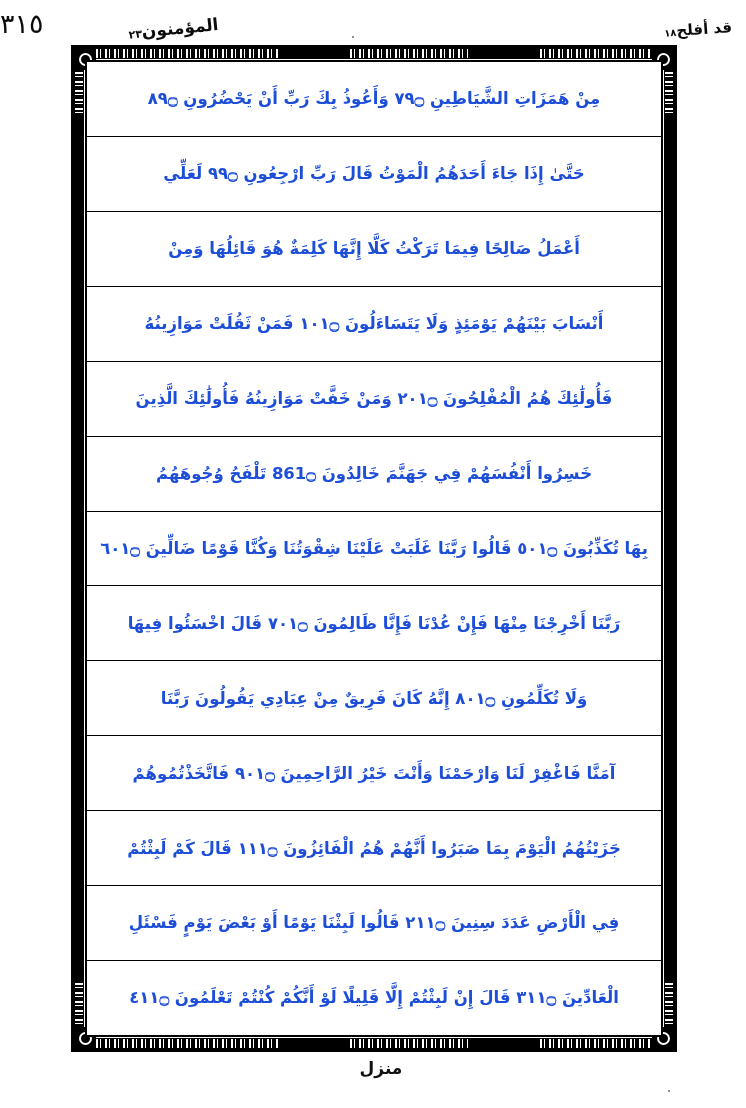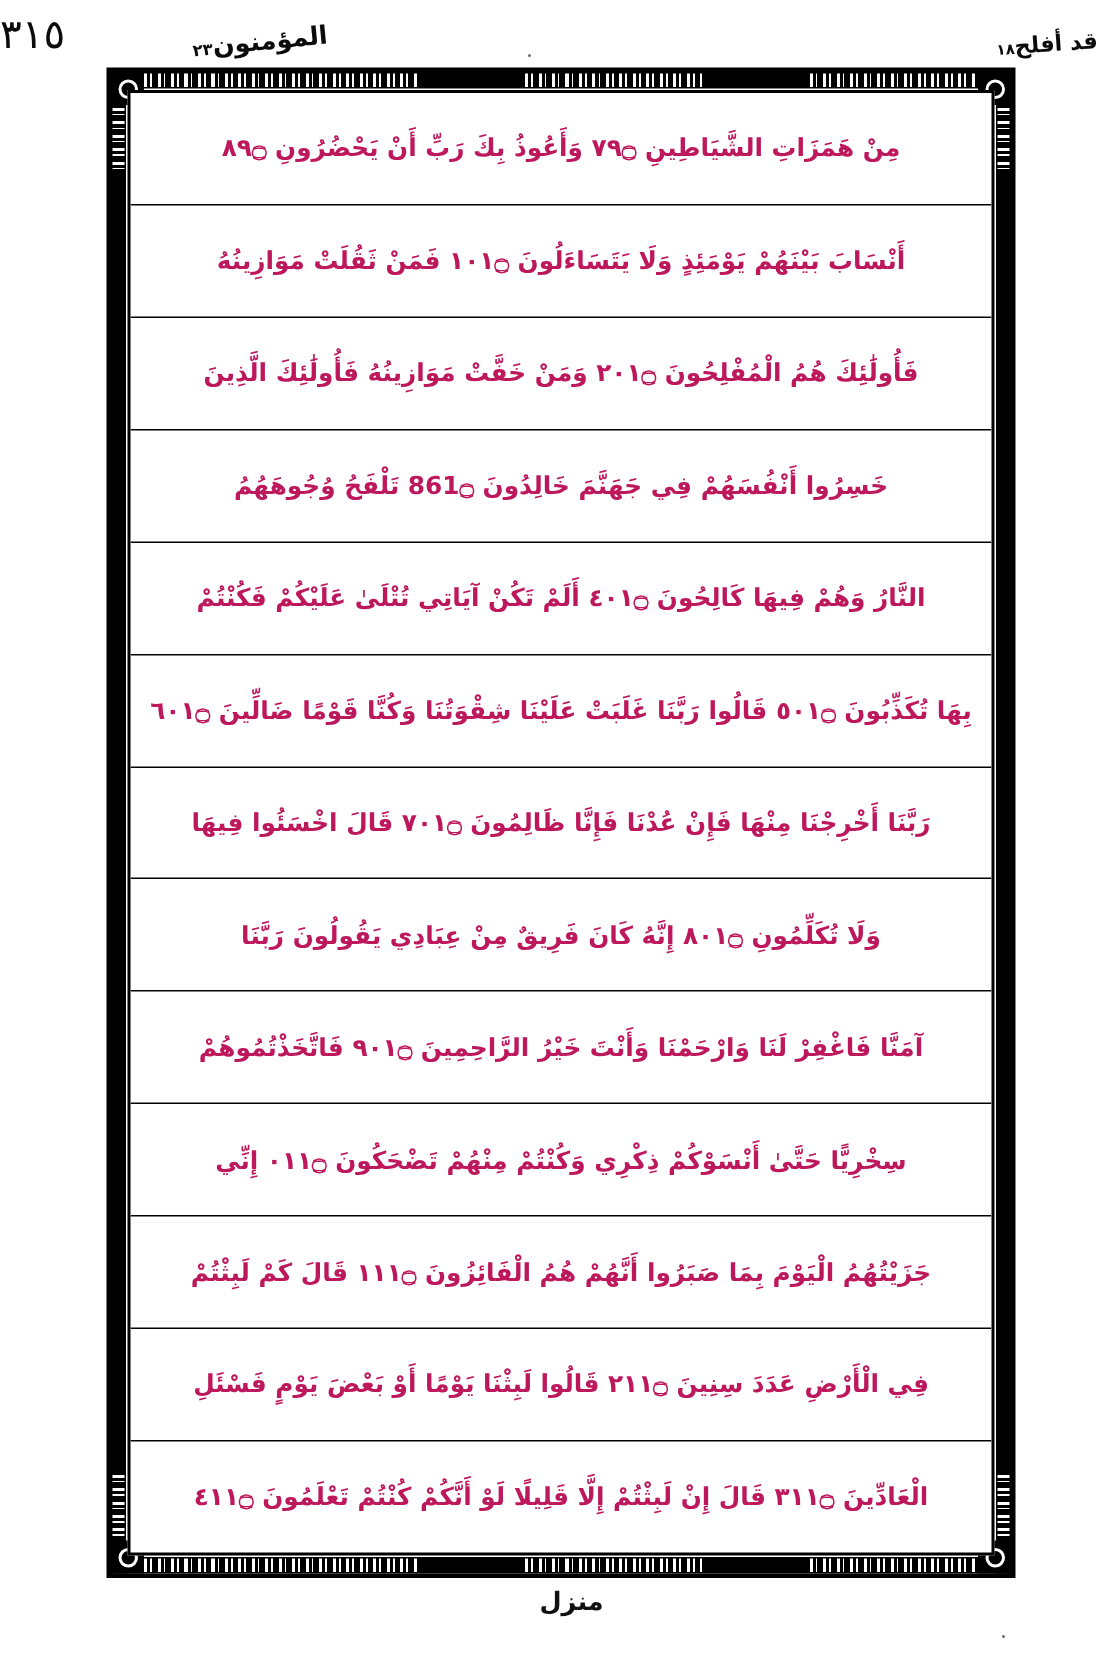--- a/index.html
+++ b/index.html
@@ -145,21 +145,21 @@
     direction:rtl;
     unicode-bidi:bidi-override;
     width:100%;
     text-align:center;
     padding:0 1px;
     box-sizing:border-box;
     font-family:"DejaVu Sans","Liberation Sans",sans-serif;
     font-size:20px;
     line-height:1.05;
     font-weight:600;
-    color:#be185d;
+    color:#1d4ed8;
     white-space:nowrap;
     letter-spacing:-0.2px;
     transform:scaleX(1);
   }
   .ayah-text.fit-sm{font-size:16.5px;}
 
   
   .footer{
     position:absolute;
     left:16px;right:0;top:1058px;
@@ -214,45 +214,45 @@
     <div class="corner tr"></div>
     <div class="corner bl"></div>
     <div class="corner br"></div>
 
     <div class="frame-inner">
       <div class="lines" id="lines-container">
           <div class="ayah-line">
             <div class="ayah-text fit-sm">مِنْ هَمَزَاتِ الشَّيَاطِينِ ۝٩٧ وَأَعُوذُ بِكَ رَبِّ أَنْ يَحْضُرُونِ ۝٩٨</div>
           </div>
           <div class="ayah-line">
+            <div class="ayah-text fit-sm">حَتَّىٰ إِذَا جَاءَ أَحَدَهُمُ الْمَوْتُ قَالَ رَبِّ ارْجِعُونِ ۝٩٩ لَعَلِّي</div>
+          </div>
+          <div class="ayah-line">
+            <div class="ayah-text fit-sm">أَعْمَلُ صَالِحًا فِيمَا تَرَكْتُ كَلَّا إِنَّهَا كَلِمَةٌ هُوَ قَائِلُهَا وَمِنْ</div>
+          </div>
+          <div class="ayah-line">
             <div class="ayah-text fit-sm">أَنْسَابَ بَيْنَهُمْ يَوْمَئِذٍ وَلَا يَتَسَاءَلُونَ ۝١٠١ فَمَنْ ثَقُلَتْ مَوَازِينُهُ</div>
           </div>
           <div class="ayah-line">
             <div class="ayah-text fit-sm">فَأُولَٰئِكَ هُمُ الْمُفْلِحُونَ ۝١٠٢ وَمَنْ خَفَّتْ مَوَازِينُهُ فَأُولَٰئِكَ الَّذِينَ</div>
           </div>
           <div class="ayah-line">
             <div class="ayah-text fit-sm">خَسِرُوا أَنْفُسَهُمْ فِي جَهَنَّمَ خَالِدُونَ ۝168 تَلْفَحُ وُجُوهَهُمُ</div>
           </div>
           <div class="ayah-line">
-            <div class="ayah-text fit-sm">النَّارُ وَهُمْ فِيهَا كَالِحُونَ ۝١٠٤ أَلَمْ تَكُنْ آيَاتِي تُتْلَىٰ عَلَيْكُمْ فَكُنْتُمْ</div>
-          </div>
-          <div class="ayah-line">
             <div class="ayah-text fit-sm">بِهَا تُكَذِّبُونَ ۝١٠٥ قَالُوا رَبَّنَا غَلَبَتْ عَلَيْنَا شِقْوَتُنَا وَكُنَّا قَوْمًا ضَالِّينَ ۝١٠٦</div>
           </div>
           <div class="ayah-line">
             <div class="ayah-text fit-sm">رَبَّنَا أَخْرِجْنَا مِنْهَا فَإِنْ عُدْنَا فَإِنَّا ظَالِمُونَ ۝١٠٧ قَالَ اخْسَئُوا فِيهَا</div>
           </div>
           <div class="ayah-line">
             <div class="ayah-text fit-sm">وَلَا تُكَلِّمُونِ ۝١٠٨ إِنَّهُ كَانَ فَرِيقٌ مِنْ عِبَادِي يَقُولُونَ رَبَّنَا</div>
           </div>
           <div class="ayah-line">
             <div class="ayah-text fit-sm">آمَنَّا فَاغْفِرْ لَنَا وَارْحَمْنَا وَأَنْتَ خَيْرُ الرَّاحِمِينَ ۝١٠٩ فَاتَّخَذْتُمُوهُمْ</div>
-          </div>
-          <div class="ayah-line">
-            <div class="ayah-text fit-sm">سِخْرِيًّا حَتَّىٰ أَنْسَوْكُمْ ذِكْرِي وَكُنْتُمْ مِنْهُمْ تَضْحَكُونَ ۝١١٠ إِنِّي</div>
           </div>
           <div class="ayah-line">
             <div class="ayah-text fit-sm">جَزَيْتُهُمُ الْيَوْمَ بِمَا صَبَرُوا أَنَّهُمْ هُمُ الْفَائِزُونَ ۝١١١ قَالَ كَمْ لَبِثْتُمْ</div>
           </div>
           <div class="ayah-line">
             <div class="ayah-text fit-sm">فِي الْأَرْضِ عَدَدَ سِنِينَ ۝١١٢ قَالُوا لَبِثْنَا يَوْمًا أَوْ بَعْضَ يَوْمٍ فَسْئَلِ</div>
           </div>
           <div class="ayah-line">
             <div class="ayah-text fit-sm">الْعَادِّينَ ۝١١٣ قَالَ إِنْ لَبِثْتُمْ إِلَّا قَلِيلًا لَوْ أَنَّكُمْ كُنْتُمْ تَعْلَمُونَ ۝١١٤</div>
           </div>

